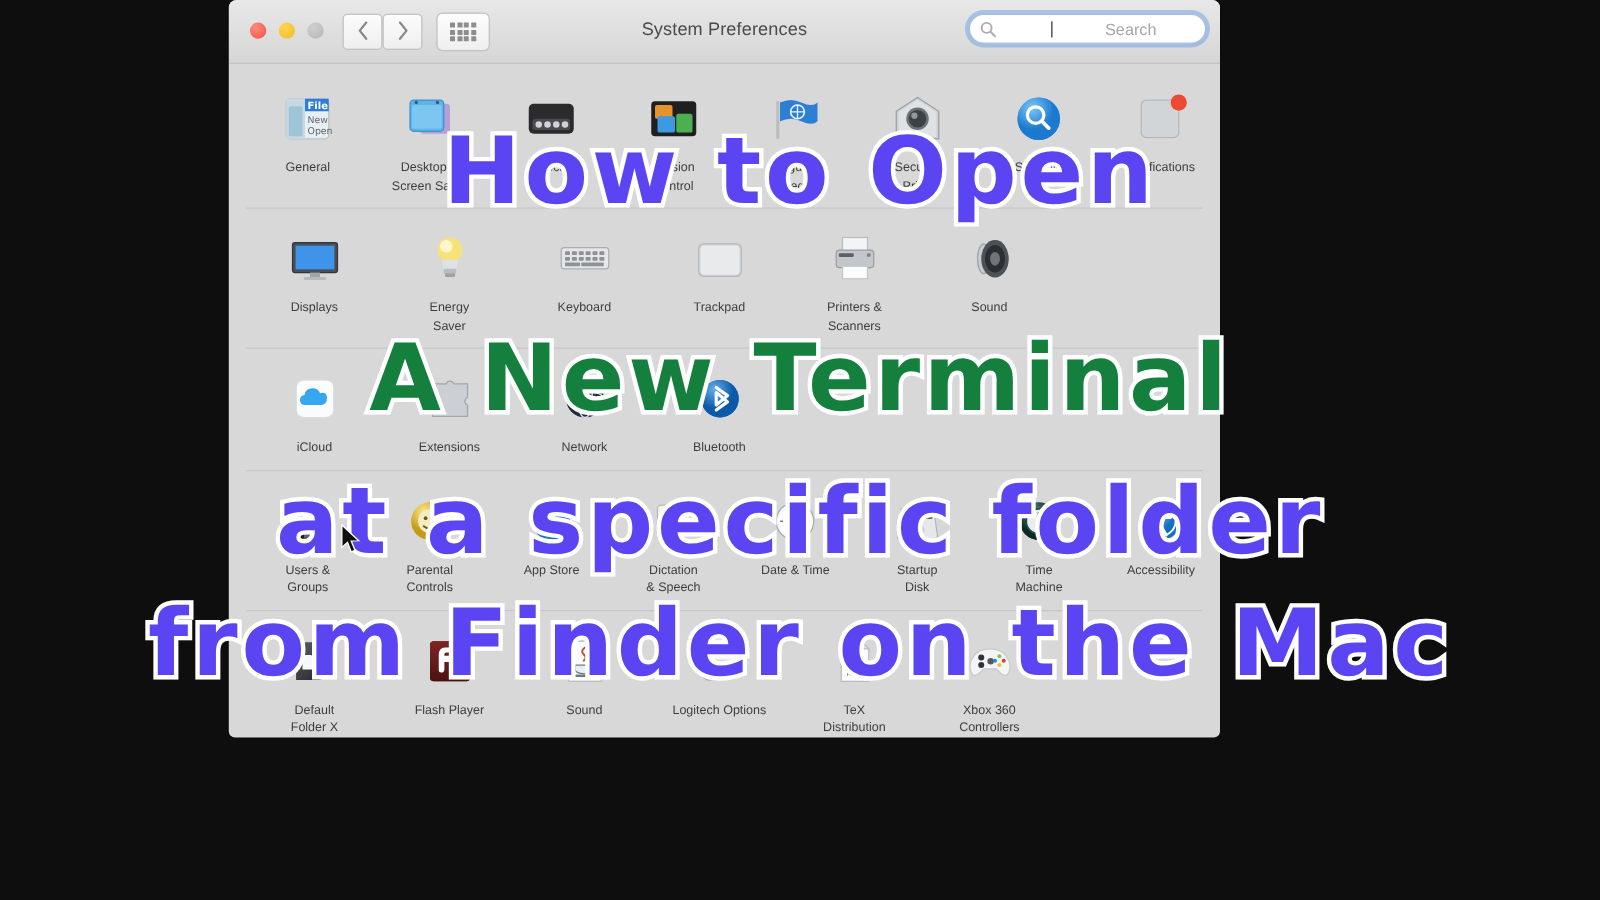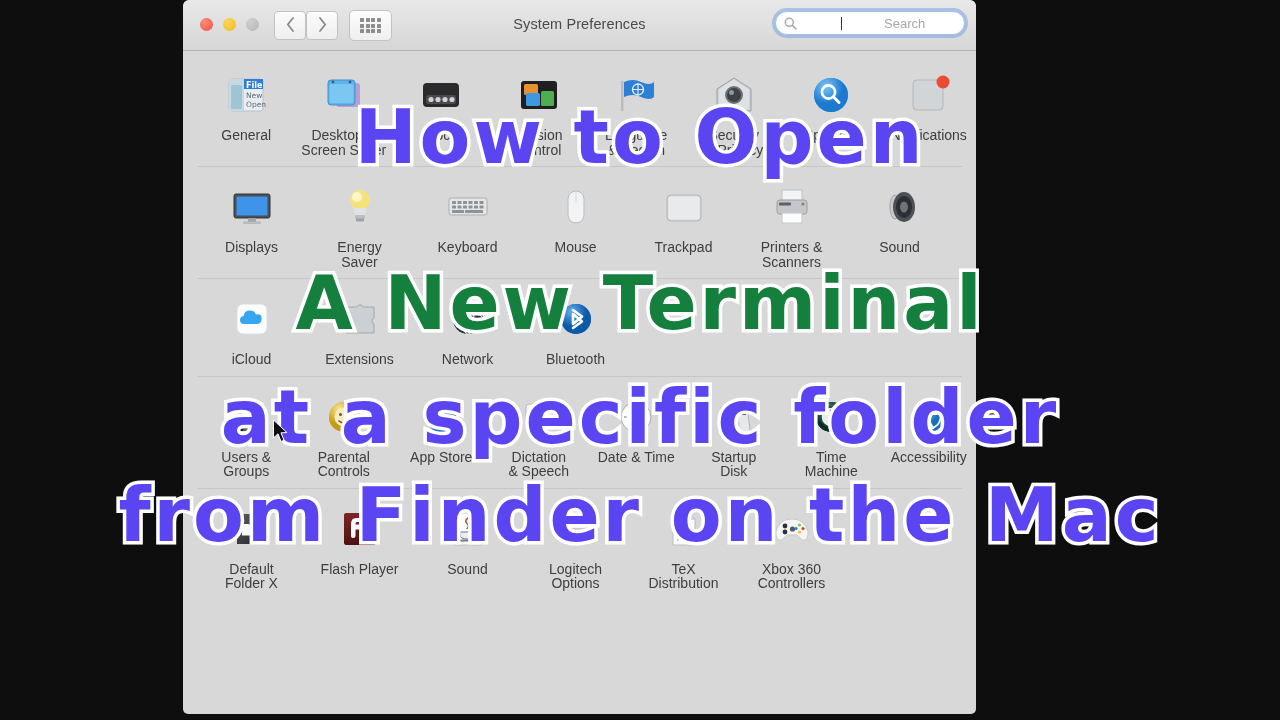--- a/index.html
+++ b/index.html
@@ -14,21 +14,21 @@
     overflow: hidden;
     font-family: "Liberation Sans", sans-serif;
   }
 
   
   #prefs-window {
     position: absolute;
     left: 183px;
     top: 0px;
     width: 793px;
-    height: 714px;
+    height: 590px;
     background: #d8d8d8;
     border-radius: 6px 6px 5px 5px;
     box-shadow: 0 0 1px rgba(0,0,0,.55);
     overflow: hidden;
   }
 
   
   #titlebar {
     position: relative;
     height: 50px;
@@ -136,21 +136,21 @@
   }
   .pref-item:first-child { margin-left: 20px; }
   .pref-icon {
     height: 54px;
     display: flex;
     align-items: center;
     justify-content: center;
   }
   .pref-label {
     margin-top: 6px;
-    font-size: 14px;
+    font-size: 10px;
     line-height: 14.5px;
     color: #3e3e3e;
   }
 
   
   #overlay {
     position: absolute;
     left: 0; top: 0;
     width: 1080px; height: 720px;
     pointer-events: none;
@@ -373,29 +373,20 @@
         <rect x="8" y="27" width="12" height="3" rx=".6"></rect>
                 <rect x="21" y="27" width="18" height="3" rx=".6"></rect>
       </g>
             </svg>
           </div>
           <div class="pref-label">Keyboard</div>
         </div>
         <div class="pref-item">
           <div class="pref-icon">
             <svg width="48" height="48" viewBox="0 0 48 48">
-      <rect x="16" y="8" width="16" height="32" rx="8" fill="#f2f3f4" stroke="#b8bcc0"></rect>
-      <line x1="24" y1="9" x2="24" y2="20" stroke="#d6d9dc" stroke-width="1"></line>
-            </svg>
-          </div>
-          <div class="pref-label">Mouse</div>
-        </div>
-        <div class="pref-item">
-          <div class="pref-icon">
-            <svg width="48" height="48" viewBox="0 0 48 48">
       <rect x="7" y="12" width="34" height="26" rx="4" fill="#d9dcdf" stroke="#b0b4b8"></rect>
       <rect x="8.5" y="13.5" width="31" height="23" rx="3" fill="#e8eaec"></rect>
             </svg>
           </div>
           <div class="pref-label">Trackpad</div>
         </div>
         <div class="pref-item">
           <div class="pref-icon">
             <svg width="48" height="48" viewBox="0 0 48 48">
       <rect x="14" y="7" width="20" height="11" fill="#f2f4f5" stroke="#b9bdc1"></rect>

